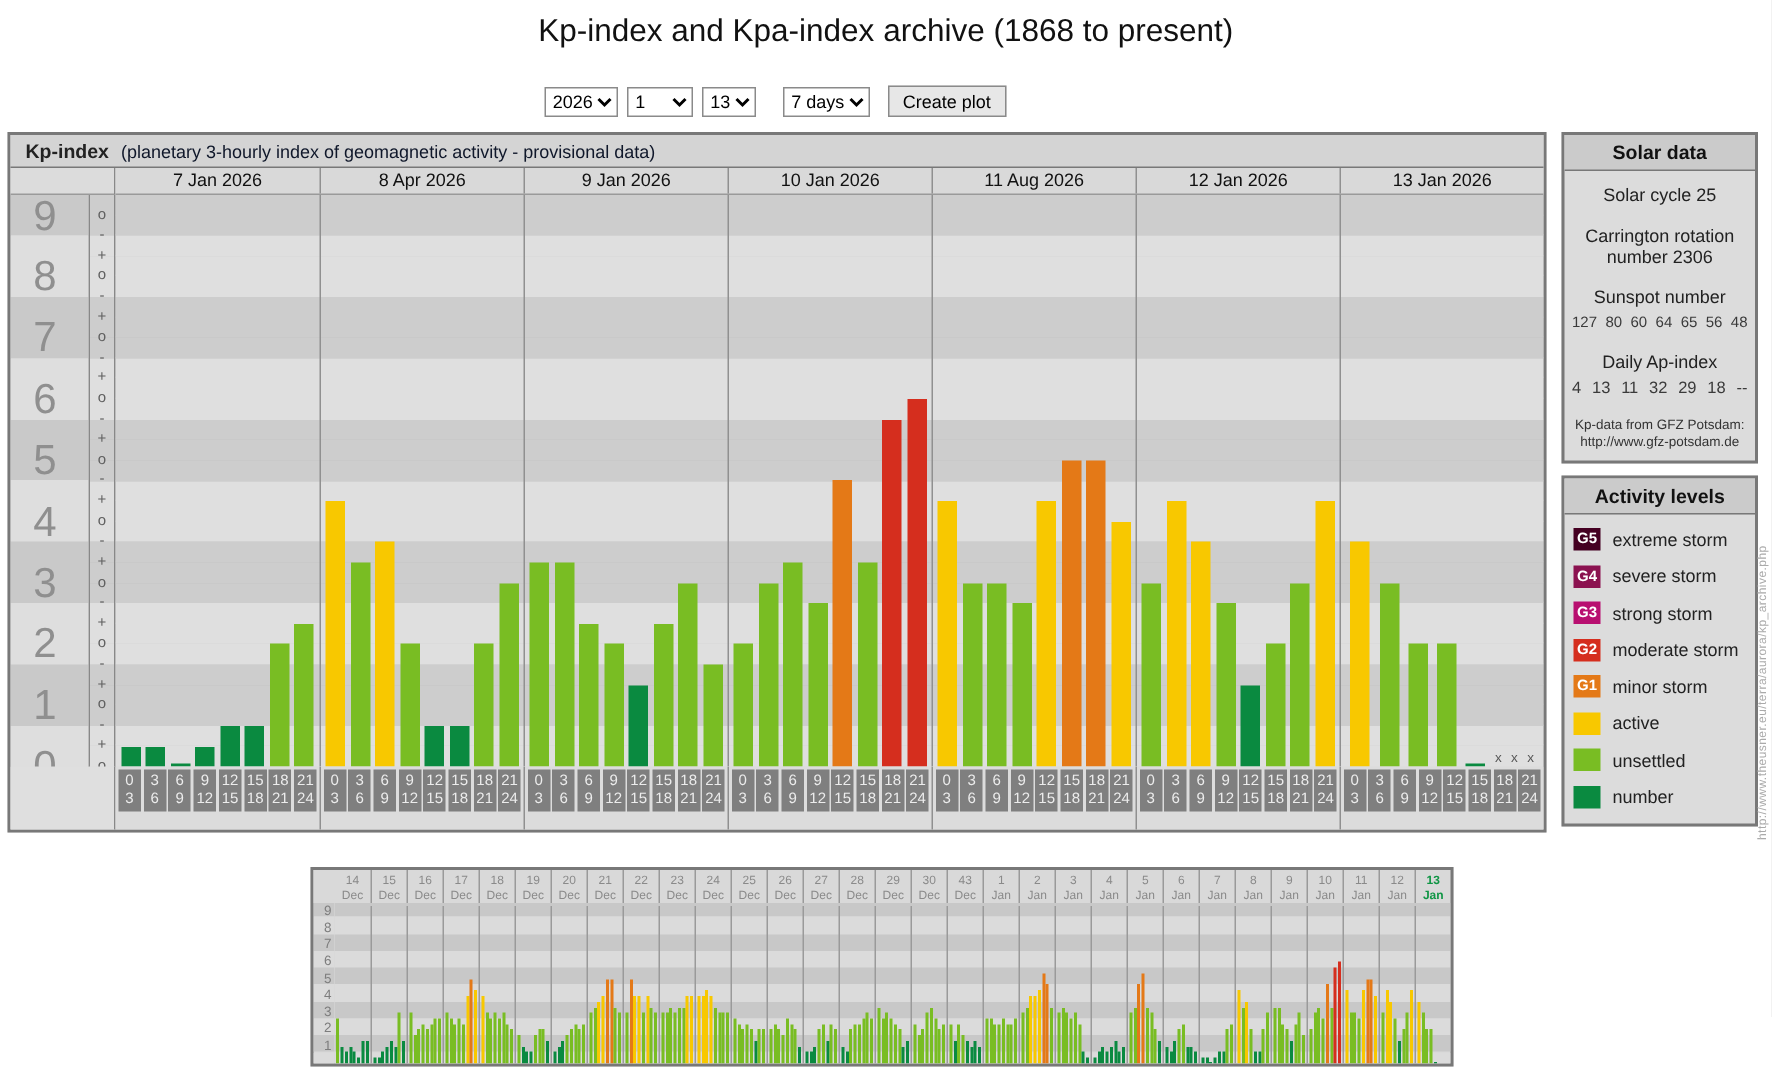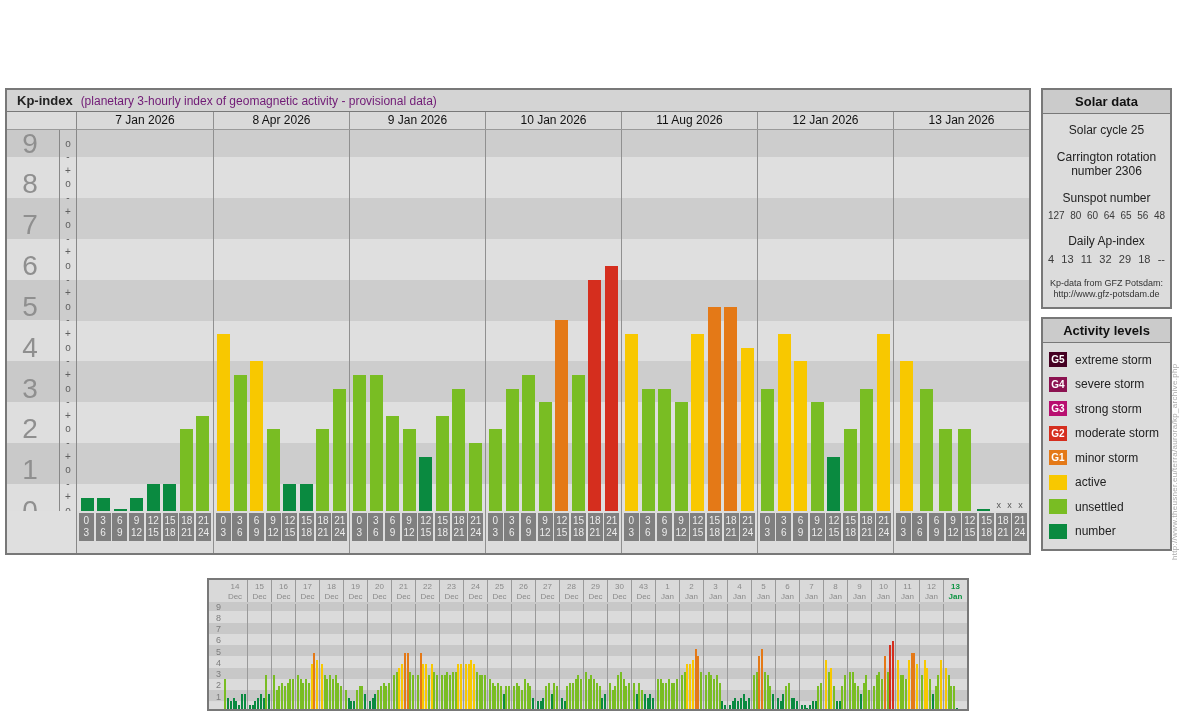--- a/index.html
+++ b/index.html
@@ -69,25 +69,30 @@
   #mini-plot { position:relative; overflow:hidden; }
   #mini-plot .day-row { position:absolute; inset:2px 0 0 0; display:flex; }
   .mini-day { width:24px; display:flex; justify-content:space-evenly; align-items:flex-end; }
   .mini-day.sep { border-left:1px solid #9a9a9a; }
   .mbar { width:2px; }
 </style>
 </head>
 <body>
 <div id="screen">
 
+  <div class="page-title">Kp-index and Kpa-index archive (1868 to present)</div>
 
+  <div class="controls">
+    <select><option>2026</option></select><select style="width:44px"><option>1</option></select><select><option>13</option></select><span class="spacer"></span><select><option>7 days</option></select>
+    <button>Create plot</button>
+  </div>
 
   <div id="main-panel">
     <div class="panel-head">
-      <b>Kp-index</b><span style="font-size:12px;color:#701a75;">(planetary 3-hourly index of geomagnetic activity - provisional data)</span>
+      <b>Kp-index</b><span style="font-size:12px;color:#0f172a;">(planetary 3-hourly index of geomagnetic activity - provisional data)</span>
     </div>
     <div class="chart-grid">
       <div class="corner-tl"></div>
       <div id="day-headers">
           <div class="dh">7 Jan 2026</div>
           <div class="dh sep">8 Apr 2026</div>
           <div class="dh sep">9 Jan 2026</div>
           <div class="dh sep">10 Jan 2026</div>
           <div class="dh sep">11 Aug 2026</div>
           <div class="dh sep">12 Jan 2026</div>

